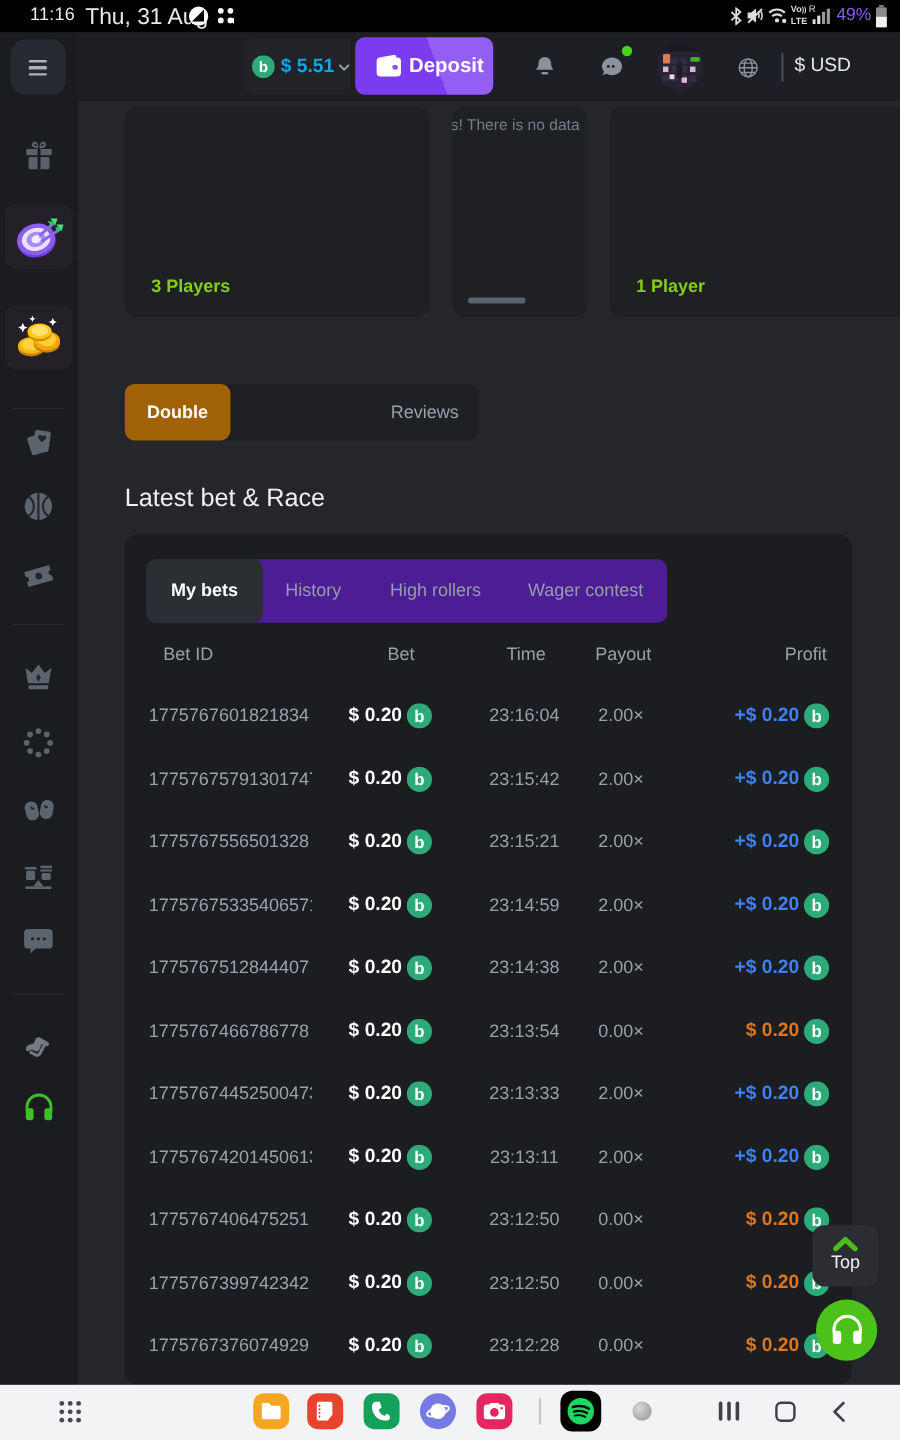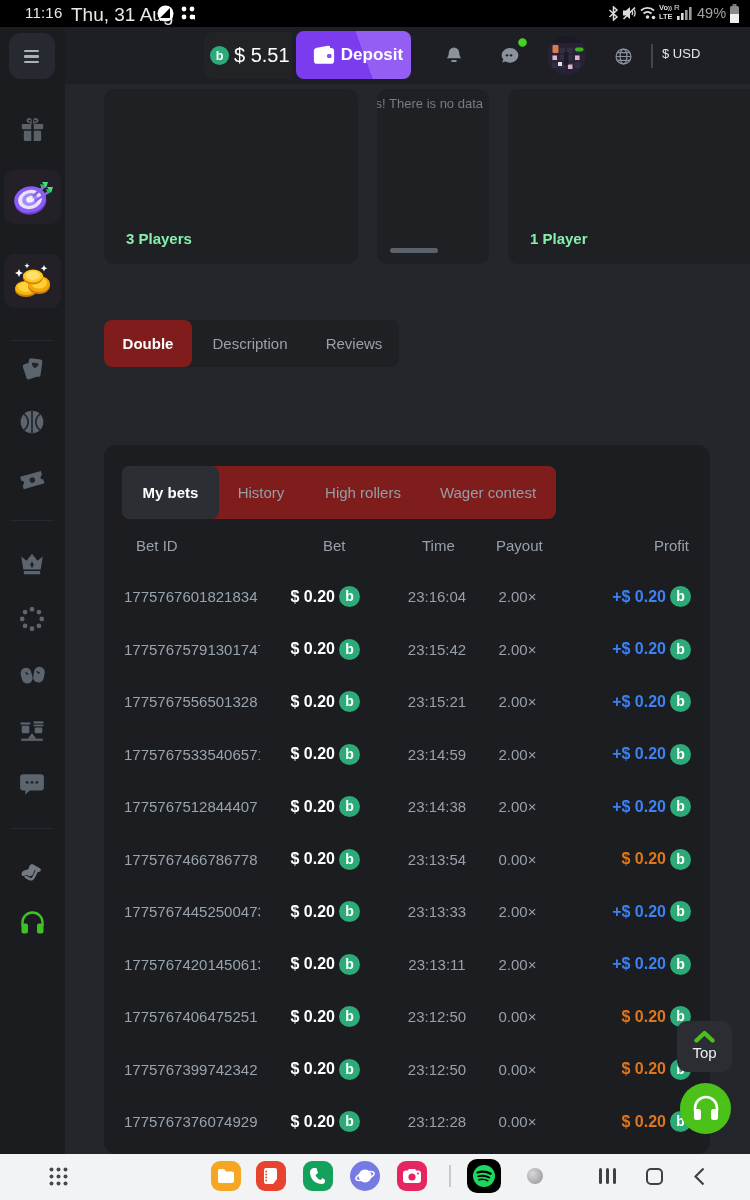--- a/index.html
+++ b/index.html
@@ -10,40 +10,40 @@
 
 #status{position:absolute;left:0;top:0;width:750px;height:27px;background:#000;color:#e9e9e9}
 #status .time{position:absolute;left:25px;top:4px;font-size:15px;letter-spacing:.2px}
 #status .date{position:absolute;left:71px;top:4px;font-size:19px}
 
 #sidebar{position:absolute;left:0;top:27px;width:65px;height:1129px;background:#1a1c20}
 #header{position:absolute;left:65px;top:27px;width:685px;height:57px;background:#1d1f24}
 #hamb{position:absolute;left:9px;top:33px;width:46px;height:46px;background:#262930;border-radius:12px}
 #hamb .l{position:absolute;left:15px;width:15px;height:2.5px;background:#aab1ba;border-radius:1px}
 #balance{position:absolute;left:204px;top:32px;width:88px;height:47px;background:#212327;border-radius:8px 0 0 8px;display:flex;align-items:center}
-#balance .amt{color:#ffffff;font-weight:normal;font-size:20px;margin-left:5px;white-space:nowrap}
+#balance .amt{color:#0ea5e9;font-weight:bold;font-size:16px;margin-left:5px;white-space:nowrap}
 #balance .chev{margin-left:4px}
 #deposit{position:absolute;left:296px;top:31px;width:115px;height:48px;border-radius:8px;background:linear-gradient(70deg,#7b3cf0 58%,#945ef4 58%);display:flex;align-items:center;justify-content:center;gap:6px;padding-left:9px}
 #deposit span{color:#fff;font-weight:bold;font-size:17px}
 .hicon{position:absolute;top:43px}
-#usd{position:absolute;left:662px;top:46px;font-size:13px;color:#e4e7ea}
+#usd{position:absolute;left:662px;top:46px;font-size:16px;color:#e4e7ea}
 #hdivider{position:absolute;left:651px;top:44px;width:1.5px;height:24px;background:#41454c}
 
 .gcard{position:absolute;background:#1e2024;border-radius:10px;top:89px;height:175px}
-.gcard .pl{position:absolute;left:22px;bottom:17px;color:#86efac;font-weight:bold;font-size:15px}
+.gcard .pl{position:absolute;left:22px;bottom:17px;color:#84cc16;font-weight:bold;font-size:15px}
 #card2txt{position:absolute;top:7px;left:-26px;color:#747c86;font-size:13px;white-space:nowrap}
 #card2bar{position:absolute;left:13px;bottom:11px;width:48px;height:5px;border-radius:3px;background:#5a626c}
 
 #tabs1{position:absolute;left:104px;top:320px;width:295px;height:47px;background:#1e2024;border-radius:8px}
-#tabs1 .active{position:absolute;left:0;top:0;width:88px;height:47px;background:#7f1d1d;border-radius:8px;color:#fff;font-weight:bold;font-size:15px;display:flex;align-items:center;justify-content:center}
+#tabs1 .active{position:absolute;left:0;top:0;width:88px;height:47px;background:#a16207;border-radius:8px;color:#fff;font-weight:bold;font-size:15px;display:flex;align-items:center;justify-content:center}
 #tabs1 .t{position:absolute;top:0;height:47px;color:#99a1ab;font-size:15px;display:flex;align-items:center;justify-content:center;white-space:nowrap}
 #heading{position:absolute;left:104px;top:404px;font-size:21px;color:#edeff1;font-weight:500}
 
 #bigcard{position:absolute;left:104px;top:445px;width:606px;height:709px;background:#1b1d21;border-radius:12px}
-#tabs2{position:absolute;left:18px;top:21px;width:434px;height:53px;background:#7f1d1d;border-radius:8px}
+#tabs2{position:absolute;left:18px;top:21px;width:434px;height:53px;background:#4c1d95;border-radius:8px}
 #tabs2 .active{position:absolute;left:0;top:0;width:97px;height:53px;background:#2b2e33;border-radius:8px;color:#fff;font-weight:bold;font-size:15px;display:flex;align-items:center;justify-content:center}
 #tabs2 .t{position:absolute;top:0;height:53px;color:#959da6;font-size:15px;display:flex;align-items:center;justify-content:center;white-space:nowrap}
 
 .th{position:absolute;color:#98a0aa;font-size:15px;top:537px}
 .row{position:absolute;left:104px;width:606px;height:53px}
 .row .id{position:absolute;left:20px;top:17px;width:136px;overflow:hidden;color:#98a3ad;font-size:15px;white-space:nowrap}
 .row .bet{position:absolute;left:0;top:15px;width:256px;display:flex;justify-content:flex-end;align-items:center;gap:4px}
 .row .bet span{color:#fff;font-weight:bold;font-size:16px}
 .row .time{position:absolute;left:289px;top:17px;width:88px;text-align:center;color:#98a0aa;font-size:15px}
 .row .pay{position:absolute;left:373px;top:17px;width:81px;text-align:center;color:#98a0aa;font-size:15px}
@@ -99,21 +99,21 @@
         <circle cx="14.5" cy="12.5" r="1.8" fill="#dcdcdc"></circle>
       </svg>
   <div class="abs" style="left:659px;top:4px;font-size:7.5px;color:#dcdcdc;line-height:8.5px;font-weight:bold">Vo<span style="font-size:6px">))</span><br>LTE</div>
   <div class="abs" style="left:674px;top:3px;font-size:8px;color:#dcdcdc">R</div>
   <svg class="abs" style="left:677px;top:7px" width="15" height="13" viewBox="0 0 15 13">
         <rect x="0" y="9" width="2.6" height="4" fill="#dcdcdc"></rect>
         <rect x="4" y="6" width="2.6" height="7" fill="#dcdcdc"></rect>
         <rect x="8" y="3" width="2.6" height="10" fill="#9a9a9a"></rect>
         <rect x="12" y="0" width="2.6" height="13" fill="#9a9a9a"></rect>
       </svg>
-  <div class="abs" style="left:697px;top:5px;font-size:14.5px;color:#a3a3a3">49%</div>
+  <div class="abs" style="left:697px;top:5px;font-size:14.5px;color:#8b5cf6">49%</div>
   <svg class="abs" style="left:729px;top:4px" width="11" height="19" viewBox="0 0 11 19">
         <rect x="3.5" y="0" width="4" height="2" fill="#777"></rect>
         <rect x="1" y="2" width="9" height="17" rx="1.5" fill="#8a8a8a"></rect>
         <rect x="1" y="10" width="9" height="9" fill="#efefef"></rect>
       </svg>
 </div>
 
 <div id="sidebar"></div>
 
 <svg class="abs" style="left:19px;top:116px" width="27" height="27" viewBox="0 0 24 24">
@@ -339,24 +339,24 @@
 <div class="gcard" style="left:377px;width:112px;overflow:hidden">
       <div id="card2txt">Oops! There is no data</div>
       <div id="card2bar"></div>
     </div>
 <div class="gcard" style="left:508px;width:254px">
       <div class="pl">1 Player</div>
     </div>
 
 <div id="tabs1">
   <div class="active">Double</div>
-  <div class="t" style="left:106px;width:80px">Description</div>
   <div class="t" style="left:219px;width:62px">Reviews</div>
 </div>
 
+<div id="heading">Latest bet &amp; Race</div>
 
 <div id="bigcard">
   <div id="tabs2">
     <div class="active">My bets</div>
     <div class="t" style="left:109px;width:60px">History</div>
     <div class="t" style="left:316px;width:100px">Wager contest</div>
     <div class="t" style="left:201px;width:80px">High rollers</div>
   </div>
 </div>
 <div class="th" style="left:136px">Bet ID</div>

